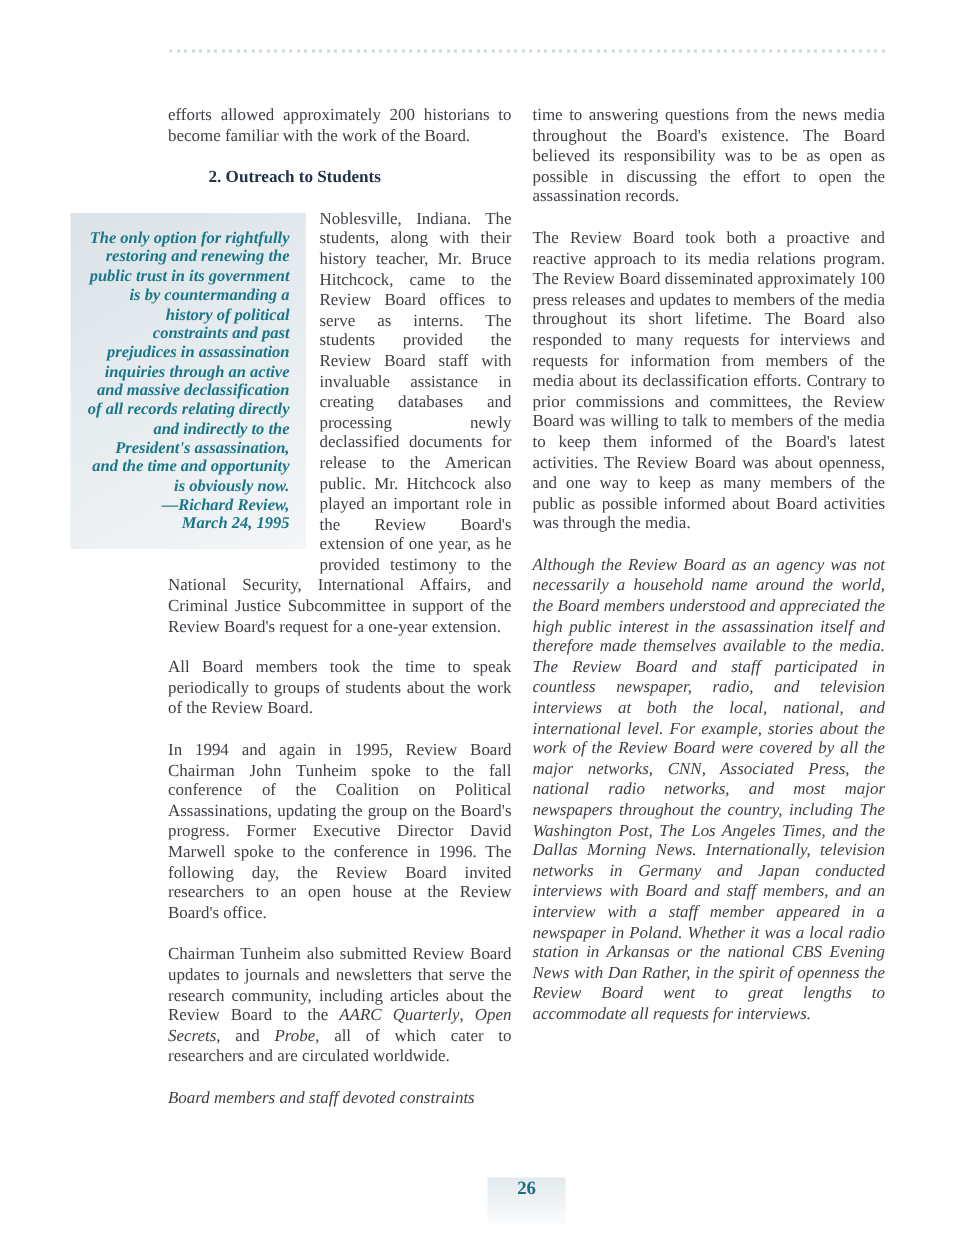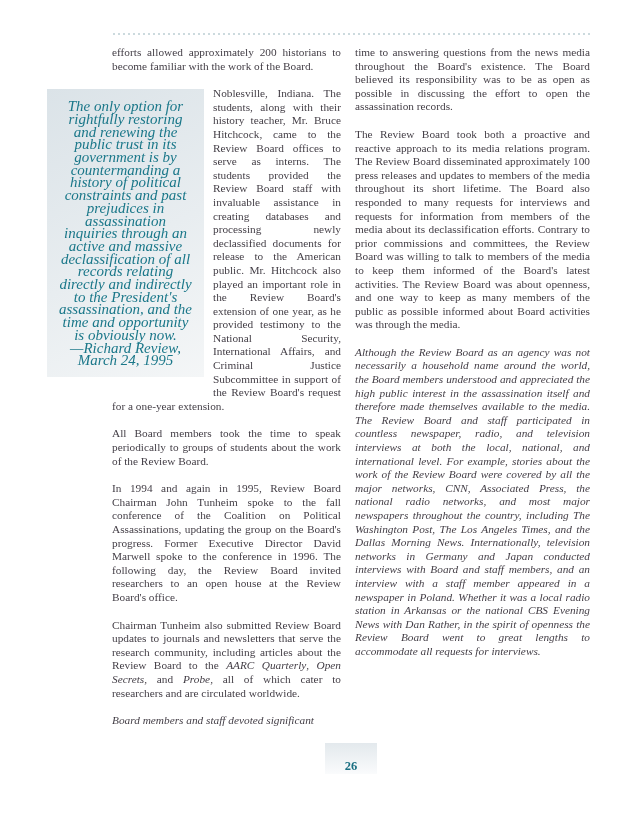--- a/index.html
+++ b/index.html
@@ -13,87 +13,88 @@
   .top-rule{
     position:absolute;left:113px;top:33px;width:477px;height:2px;
     background:repeating-linear-gradient(90deg,#ccdade 0 2px,transparent 2px 5px);
   }
   .content{
     position:absolute;left:112px;top:46px;width:478px;
     display:flex;gap:14px;
   }
   .col{
     font-size:11.3px;line-height:13.6px;color:#433e46;
-    text-align:justify;hyphens:auto;-webkit-hyphens:auto;
+    text-align:justify;hyphens:auto;margin-top:25px;-webkit-hyphens:auto;
   }
   .col.left{width:229px;}
   .col.right{width:235px;}
   .col p{margin:0 0 14px 0;}
   .col p:last-child{margin-bottom:0;font-style:italic;}
   h3{
     margin:0 0 14px 0;padding-left:27px;
     font-size:11.4px;line-height:13.6px;font-weight:700;
     color:#233246;text-align:left;hyphens:none;
   }
   .quotebox{
     display:block;float:left;
     width:135px;
     padding:11px 11px 10px 11px;
     margin:2px 9px 12px -65px;
     background:linear-gradient(150deg,#dbe3e8 0%,#e8edf0 55%,#f4f6f7 100%);
     color:#1a7789;
-    font-style:italic;font-weight:400;
-    font-size:15px;line-height:12.7px;
-    text-align:center;hyphens:none;
+    font-style:italic;font-weight:700;
+    font-size:11px;line-height:12.7px;
+    text-align:right;hyphens:none;
   }
   .quotebox .attr-line{display:block;}
   .it{font-style:italic;}
   .pagenum-badge{
-    position:absolute;left:325px;top:743px;
+    position:absolute;left:325px;top:785px;
     width:52px;height:31px;
     background:linear-gradient(180deg,#e3e9ed 0%,#fafbfc 100%);
-    display:flex;align-items:flex-end;justify-content:center;
+    display:flex;align-items:flex-start;justify-content:center;
     color:#1a6f82;font-weight:700;font-size:12.5px;
     font-family:"Liberation Serif","DejaVu Serif",serif;
   }
 </style>
 </head>
 <body>
 
 <div class="page">
 
   <div class="top-rule"></div>
 
   <div class="content">
 
     <div class="col left">
 
       <p>efforts allowed approximately 200 historians to become familiar with the work of the Board.</p>
 
+      <h3>2. Outreach to Students</h3>
 
       <p>
         <span class="quotebox">
           <span>The only option for rightfully restoring and renewing the public trust in its government is by countermanding a history of political constraints and past prejudices in assassination inquiries through an active and massive declassification of all records relating directly and indirectly to the President's assassination, and the time and opportunity is obviously now.</span>
           <span class="attr-line">—Richard Review,</span>
           <span class="attr-line">March 24, 1995</span>
         </span>
         <span>Noblesville, Indiana. The students, along with their history teacher, Mr. Bruce Hitchcock, came to the Review Board offices to serve as interns. The students provided the Review Board staff with invaluable assistance in creating databases and processing newly declassified documents for release to the American public. Mr. Hitchcock also played an important role in the Review Board's extension of one year, as he provided testimony to the National Security, International Affairs, and Criminal Justice Subcommittee in support of the Review Board's request for a one-year extension.</span>
       </p>
 
       <p>All Board members took the time to speak periodically to groups of students about the work of the Review Board.</p>
 
 
       <p>In 1994 and again in 1995, Review Board Chairman John Tunheim spoke to the fall conference of the Coalition on Political Assassinations, updating the group on the Board's progress. Former Executive Director David Marwell spoke to the conference in 1996. The following day, the Review Board invited researchers to an open house at the Review Board's office.</p>
 
       <p>
         <span>Chairman Tunheim also submitted Review Board updates to journals and newsletters that serve the research community, including articles about the Review Board to the </span><span class="it">AARC Quarterly</span><span>, </span><span class="it">Open Secrets</span><span>, and </span><span class="it">Probe</span><span>, all of which cater to researchers and are circulated worldwide.</span>
       </p>
 
 
-      <p>Board members and staff devoted significant</p>
+      <p>Board members and staff devoted constraints</p>
 
     </div>
 
     <div class="col right">
 
       <p>time to answering questions from the news media throughout the Board's existence. The Board believed its responsibility was to be as open as possible in discussing the effort to open the assassination records.</p>
 
       <p>The Review Board took both a proactive and reactive approach to its media relations program. The Review Board disseminated approximately 100 press releases and updates to members of the media throughout its short lifetime. The Board also responded to many requests for interviews and requests for information from members of the media about its declassification efforts. Contrary to prior commissions and committees, the Review Board was willing to talk to members of the media to keep them informed of the Board's latest activities. The Review Board was about openness, and one way to keep as many members of the public as possible informed about Board activities was through the media.</p>
 
       <p>Although the Review Board as an agency was not necessarily a household name around the world, the Board members understood and appreciated the high public interest in the assassination itself and therefore made themselves available to the media. The Review Board and staff participated in countless newspaper, radio, and television interviews at both the local, national, and international level. For example, stories about the work of the Review Board were covered by all the major networks, CNN, Associated Press, the national radio networks, and most major newspapers throughout the country, including The Washington Post, The Los Angeles Times, and the Dallas Morning News. Internationally, television networks in Germany and Japan conducted interviews with Board and staff members, and an interview with a staff member appeared in a newspaper in Poland. Whether it was a local radio station in Arkansas or the national CBS Evening News with Dan Rather, in the spirit of openness the Review Board went to great lengths to accommodate all requests for interviews.</p>

